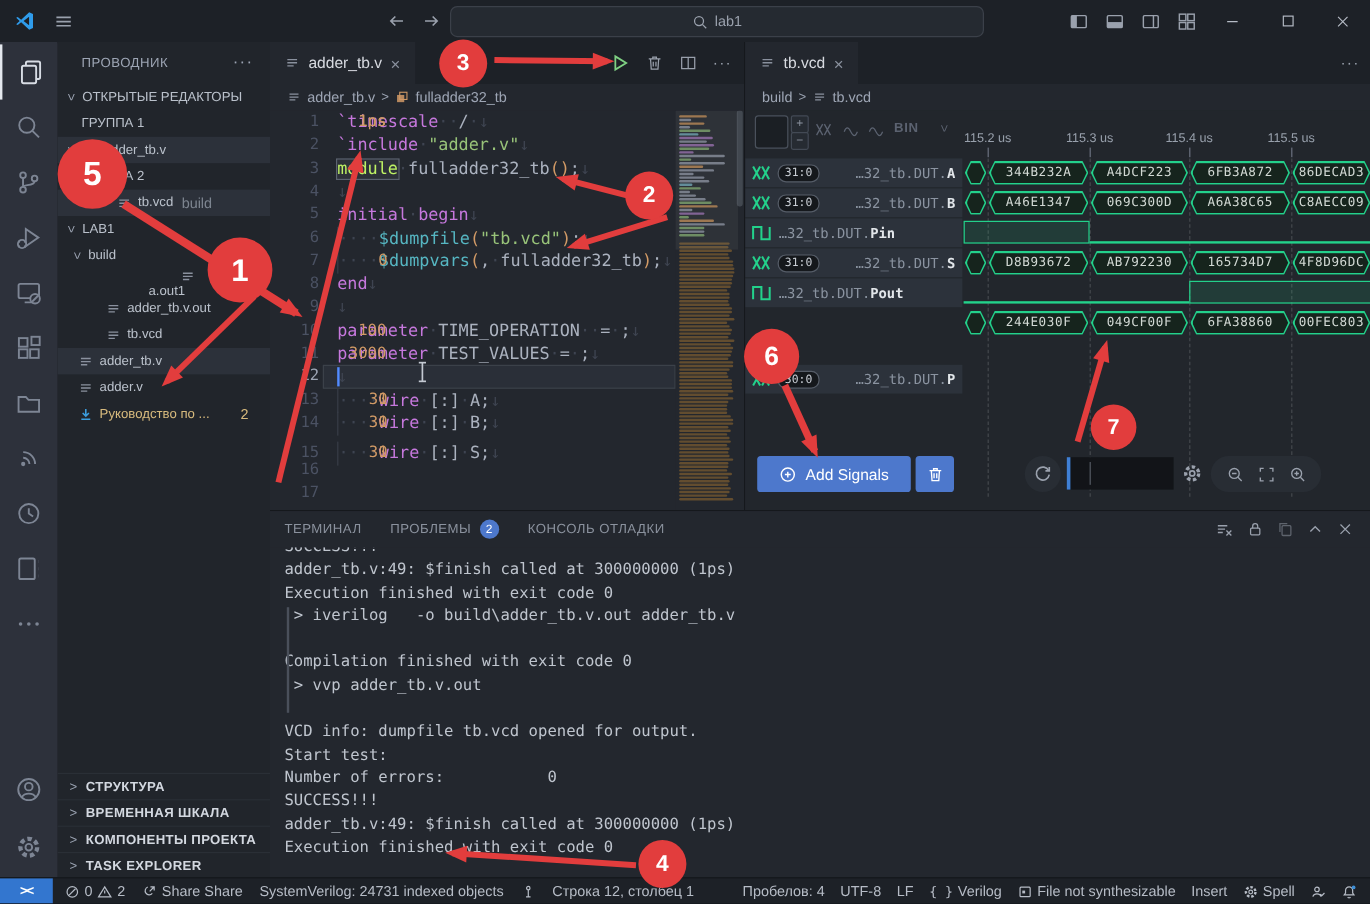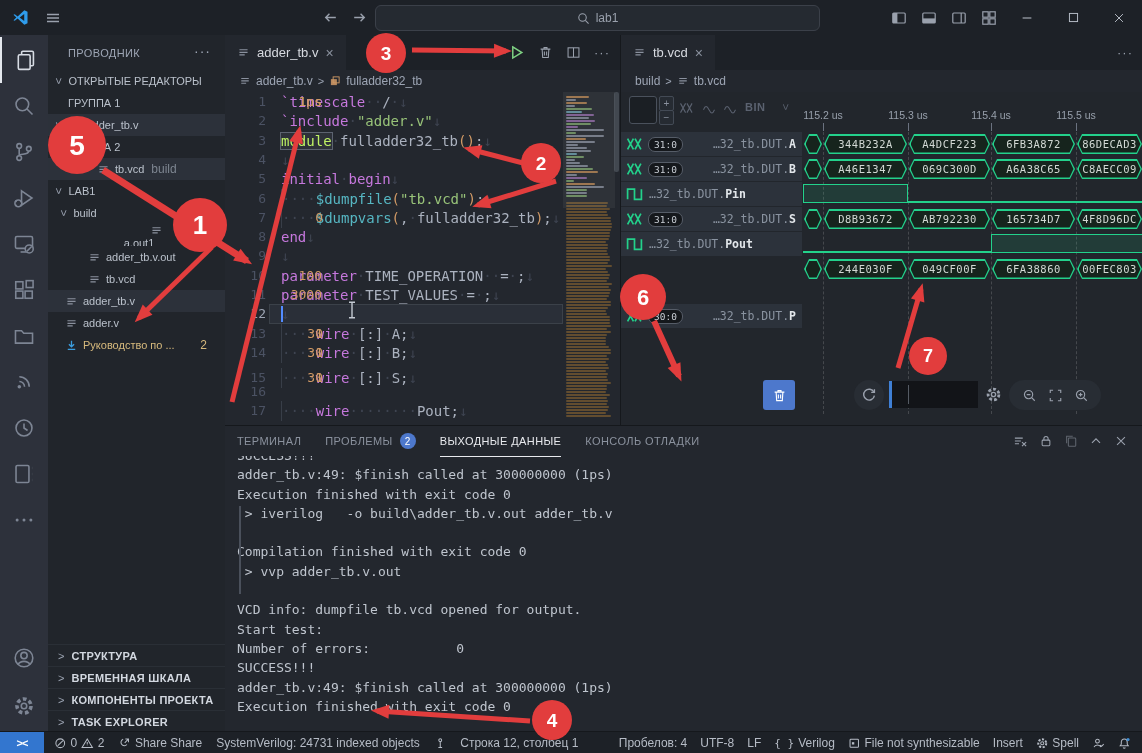--- a/index.html
+++ b/index.html
@@ -504,21 +504,20 @@
           </div>
           <div class="cline ind" style="top: 276px;">
             <span class="num">15</span>
             <span class="codetext"><span class="tk ws">····</span><span class="tk kw">wire</span><span class="tk ws">·</span><span class="tk id">[</span><span class="tk num">31</span><span class="tk id">:</span><span class="tk num">0</span><span class="tk id">]</span><span class="tk ws">·</span><span class="tk id">S;</span><span class="tk nl">↓</span></span>
           </div>
           <div class="cline ind" style="top: 289.5px;">
             <span class="num">16</span>
           </div>
           <div class="cline ind" style="top: 308.8px;">
             <span class="num">17</span>
-            <span class="codetext"><span class="tk ws">····</span><span class="tk kw">wire</span><span class="tk ws">········</span><span class="tk id">Pout;</span><span class="tk nl">↓</span></span>
           </div>
         </div>
       <div id="minimap">
           <div class="mmbar" style="top: 4px; left: 3px; width: 22.6741px; background: rgb(192, 138, 82); opacity: 0.75;"></div>
           <div class="mmbar" style="top: 7px; left: 3px; width: 9.92615px; background: rgb(139, 147, 160); opacity: 0.75;"></div>
           <div class="mmbar" style="top: 10px; left: 3px; width: 21.0691px; background: rgb(192, 138, 82); opacity: 0.75;"></div>
           <div class="mmbar" style="top: 13px; left: 3px; width: 8.67097px; background: rgb(139, 147, 160); opacity: 0.75;"></div>
           <div class="mmbar" style="top: 16px; left: 3px; width: 26.0403px; background: rgb(127, 168, 107); opacity: 0.75;"></div>
           <div class="mmbar" style="top: 19px; left: 3px; width: 15.6709px; background: rgb(111, 168, 184); opacity: 0.75;"></div>
           <div class="mmbar" style="top: 22px; left: 3px; width: 28.353px; background: rgb(154, 109, 176); opacity: 0.75;"></div>
@@ -843,20 +842,27 @@
                 <span>6FA38860</span>
               </div>
             </div>
             <div class="seg" style="left: 274px; width: 65px;">
               <div class="in">
                 <span>00FEC803</span>
               </div>
             </div>
           </div>
         </div>
+      <div class="addbtn">
+        <svg width="15" height="15" viewBox="0 0 16 16" stroke="#fff" fill="none" stroke-width="1.3">
+            <circle cx="8" cy="8" r="5.8"></circle>
+            <path d="M8 5.4v5.2M5.4 8h5.2"></path>
+          </svg>
+        <span>Add Signals</span>
+      </div>
       <div class="delbtn">
         <svg width="15" height="15" viewBox="0 0 16 16" stroke="#fff" fill="none" stroke-width="1.2">
             <path d="M2.8 4.4h10.4M6.4 4.4V2.8h3.2v1.6M4.4 4.4l.6 9h6l.6-9M6.8 6.8v4.4M9.2 6.8v4.4"></path>
           </svg>
       </div>
       <div class="wctl" style="left:233px;top:288px;width:30px;height:30px;border-radius:50%;">
         <svg width="16" height="16" viewBox="0 0 16 16" stroke="currentColor" fill="none" stroke-width="1.4">
             <path d="M12.9 5.2A5.4 5.4 0 1 0 13.4 8.6"></path>
             <path d="M13.4 2.2v3.2h-3.2"></path>
           </svg>
@@ -894,23 +900,20 @@
 
   <div class="panel">
     <div class="ptabsbg"></div>
     <div class="ptabs" id="ptabs">
         <div class="ptab">
           <span>ТЕРМИНАЛ</span>
         </div>
         <div class="ptab">
           <span>ПРОБЛЕМЫ</span>
           <span class="pbadge">2</span>
-        </div>
-        <div class="ptab on">
-          <span>ВЫХОДНЫЕ ДАННЫЕ</span>
         </div>
         <div class="ptab">
           <span>КОНСОЛЬ ОТЛАДКИ</span>
         </div>
       </div>
     <div class="pright">
       <span>
           <svg width="15" height="15" viewBox="0 0 16 16" stroke="currentColor" fill="none" stroke-width="1.2">
             <path d="M2 4.4h8.4M2 7.4h6.4M2 10.4h4.4M9.6 8.6l4.4 4.4M14 8.6l-4.4 4.4"></path>
           </svg>

